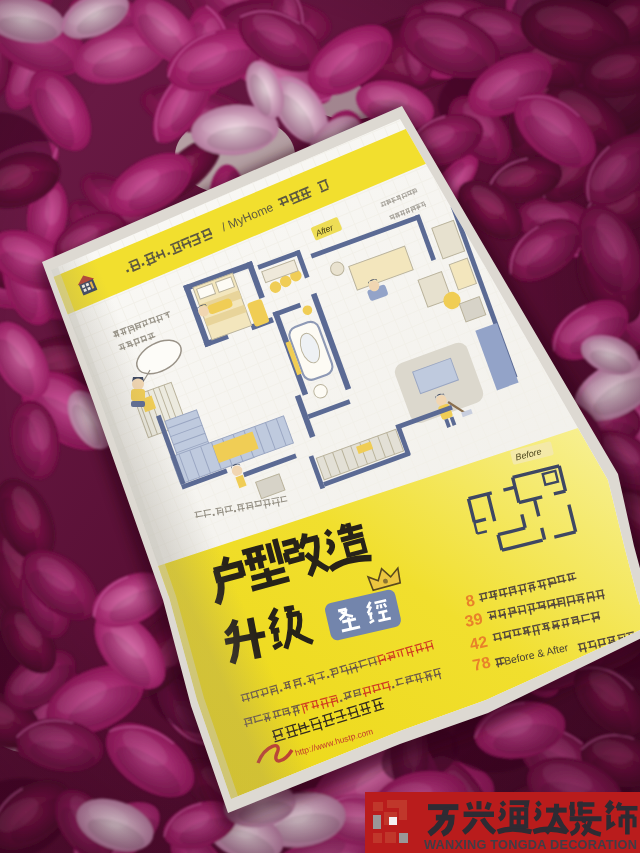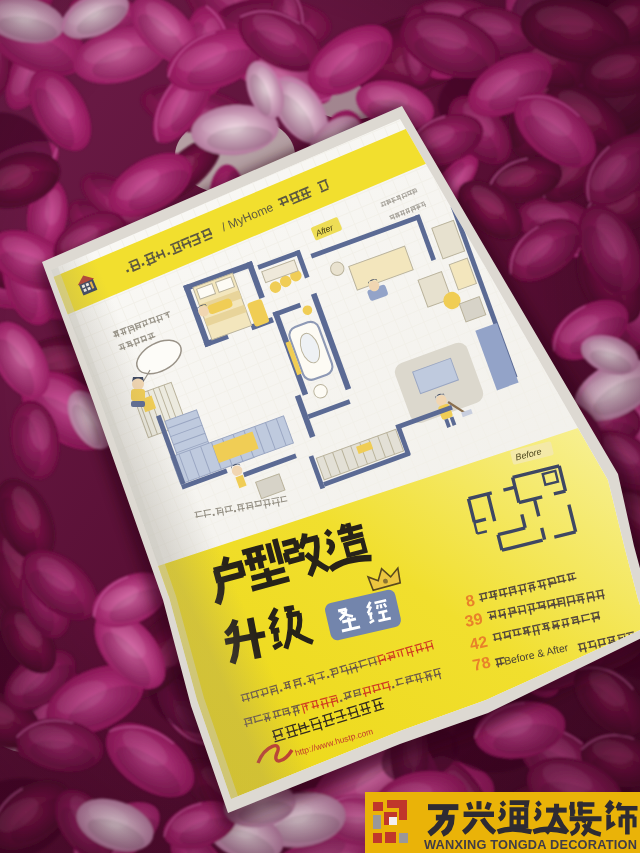--- a/index.html
+++ b/index.html
@@ -1983,21 +1983,21 @@
 <rect x="50.1" y="0.0" width="7.9" height="1.4" fill="#55483c"></rect>
 <rect x="50.3" y="5.4" width="7.4" height="1.4" fill="#55483c"></rect>
 <rect x="52.3" y="1.4" width="1.4" height="6.0" fill="#55483c"></rect>
 <rect x="56.4" y="1.8" width="1.4" height="7.9" fill="#55483c"></rect>
 <rect x="53.3" y="3.6" width="3.8" height="1.4" fill="#55483c"></rect>
 </g>
 </g>
 <polygon points="51,270 400,119 608,480 625,549 638,599 647,627 486,700 400,731 231,799 197,700 169,597 100,400" fill="url(#spineg)"></polygon>
 <polygon points="51,270 100,400 169,597 197,700 231,799 238,796 204,698 176,596 107,398 58,267" fill="#cfccc4" opacity="0.45"></polygon>
 </svg>
-<div style="position:absolute;left:365px;top:792px;width:275px;height:61px;background:#eab308;">
+<div style="position:absolute;left:365px;top:792px;width:275px;height:61px;background:#b91c1c;">
       <svg width="275" height="61" viewBox="0 0 275 61" style="position:absolute;left:0;top:0">
         <rect x="8" y="10" width="10" height="9" fill="#c0372b"></rect>
         <rect x="22" y="8" width="18" height="8" fill="#c0372b"></rect>
         <rect x="34" y="8" width="8" height="20" fill="#c0372b"></rect>
         <rect x="8" y="23" width="8" height="14" fill="#9a9798"></rect>
         <rect x="19" y="20" width="13" height="13" fill="#c0372b"></rect>
         <rect x="24" y="25" width="8" height="8" fill="#f3eff1"></rect>
         <rect x="8" y="41" width="9" height="10" fill="#c0372b"></rect>
         <rect x="20" y="40" width="11" height="11" fill="#c0372b"></rect>
         <rect x="34" y="41" width="9" height="10" fill="#9a9798"></rect>

